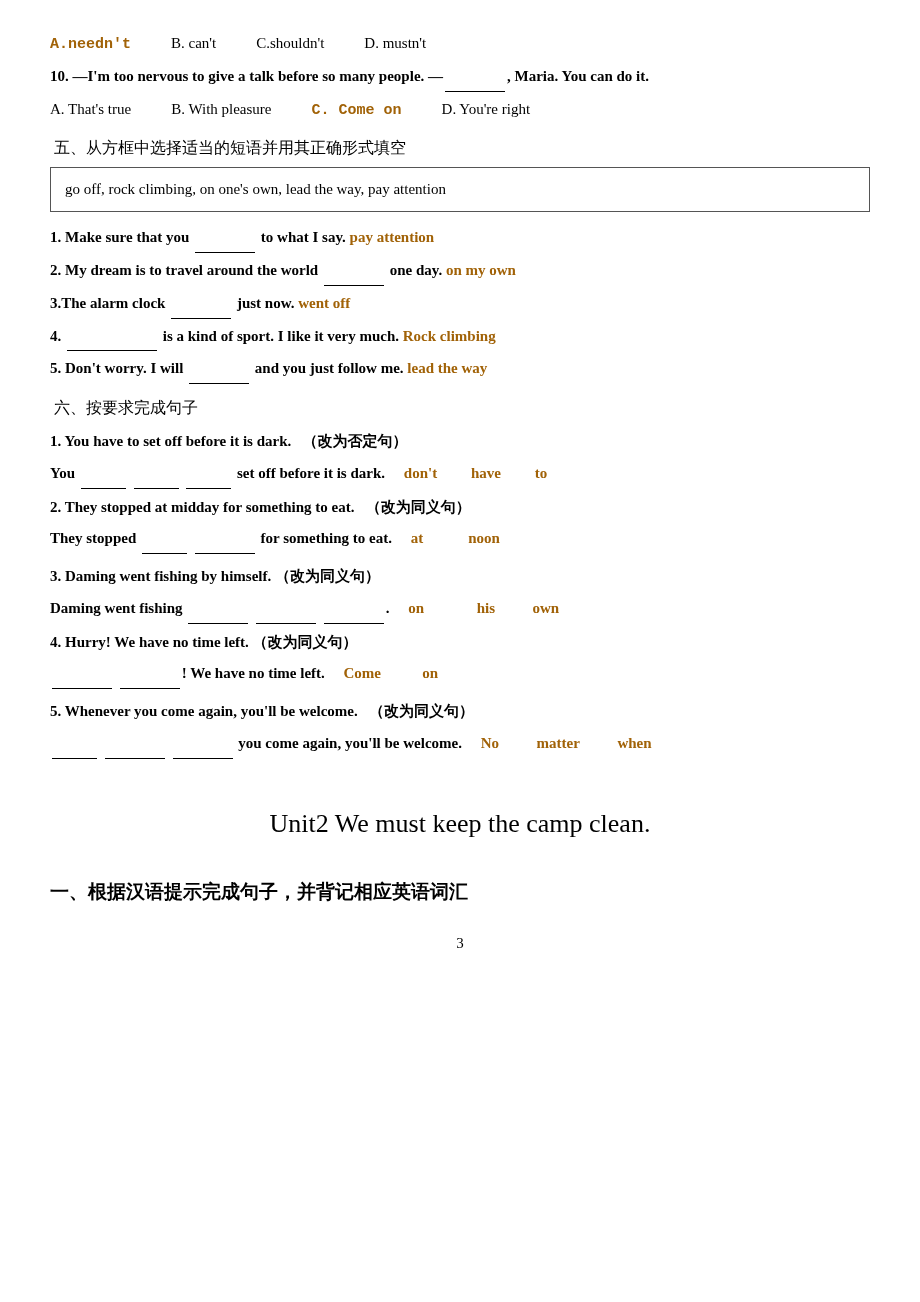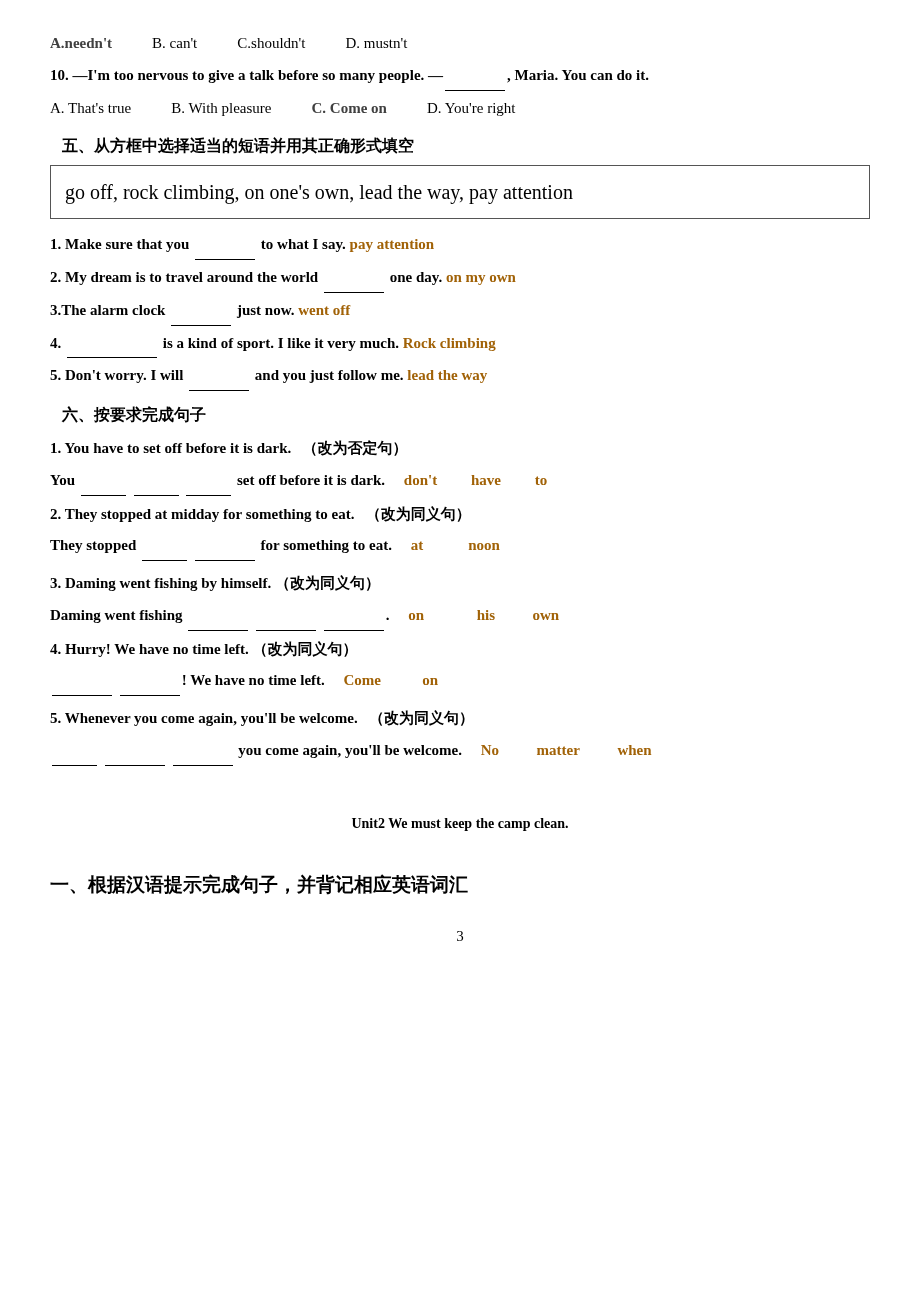--- a/index.html
+++ b/index.html
@@ -5,55 +5,55 @@
     * { margin: 0; padding: 0; box-sizing: border-box; }
     body {
       font-family: "Times New Roman", serif;
       font-size: 15px;
       background: #fff;
       color: #000;
       width: 920px;
       min-height: 1302px;
       padding: 30px 50px 40px 50px;
     }
-    .red { color: #404040; font-weight: bold; }
+    .red { color: #a16207; font-weight: bold; font-family: Liberation Mono, monospace; }
     .bold { font-weight: bold; }
     .section-title {
-      font-weight: bold;
+      font-weight: normal;
       font-size: 16px;
-      margin: 14px 0 8px 12px;
+      margin: 14px 0 8px 4px;
     }
     .question-block {
       margin-bottom: 8px;
       line-height: 1.7;
     }
     .answer-red { color: #a16207; font-weight: bold; }
     .box-container {
       border: 1.5px solid #555;
       padding: 8px 14px;
       margin: 8px 0 12px 0;
-      font-size: 20px;
+      font-size: 15px;
       line-height: 1.8;
     }
     .blank {
       display: inline-block;
       border-bottom: 1.5px solid #000;
       min-width: 60px;
       margin: 0 2px;
     }
     .blank-long {
       min-width: 90px;
     }
     .blank-short {
       min-width: 45px;
     }
     .unit-title {
       text-align: center;
-      font-size: 14px;
-      font-weight: bold;
+      font-size: 26px;
+      font-weight: normal;
       margin: 50px 0 40px 0;
     }
     .sub-title {
       font-weight: bold;
       font-size: 19px;
       margin: 18px 0 6px 0;
     }
     .page-num {
       text-align: center;
       margin-top: 30px;

